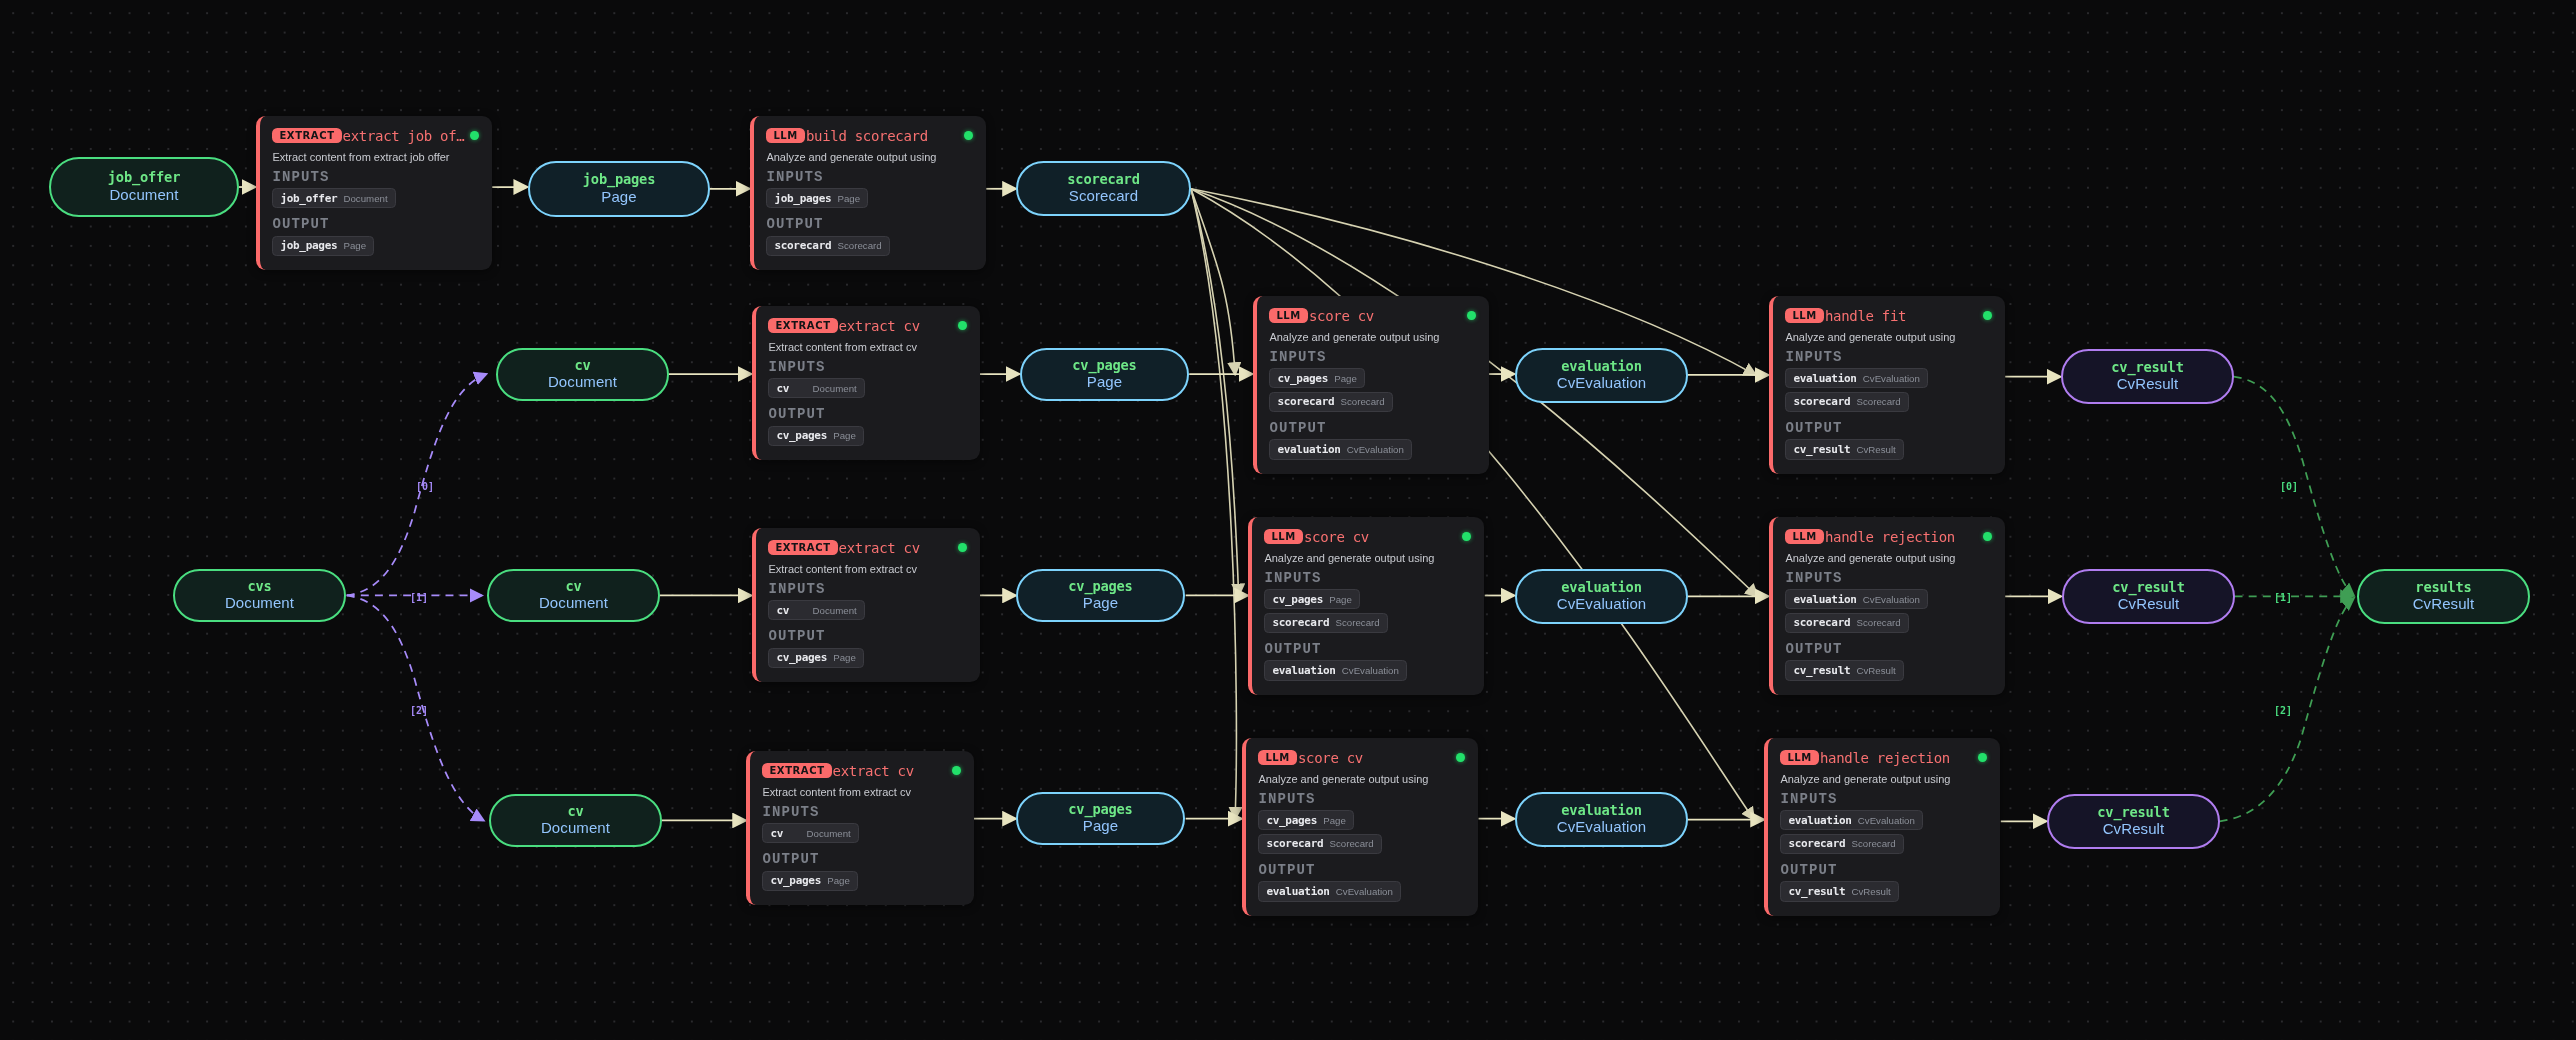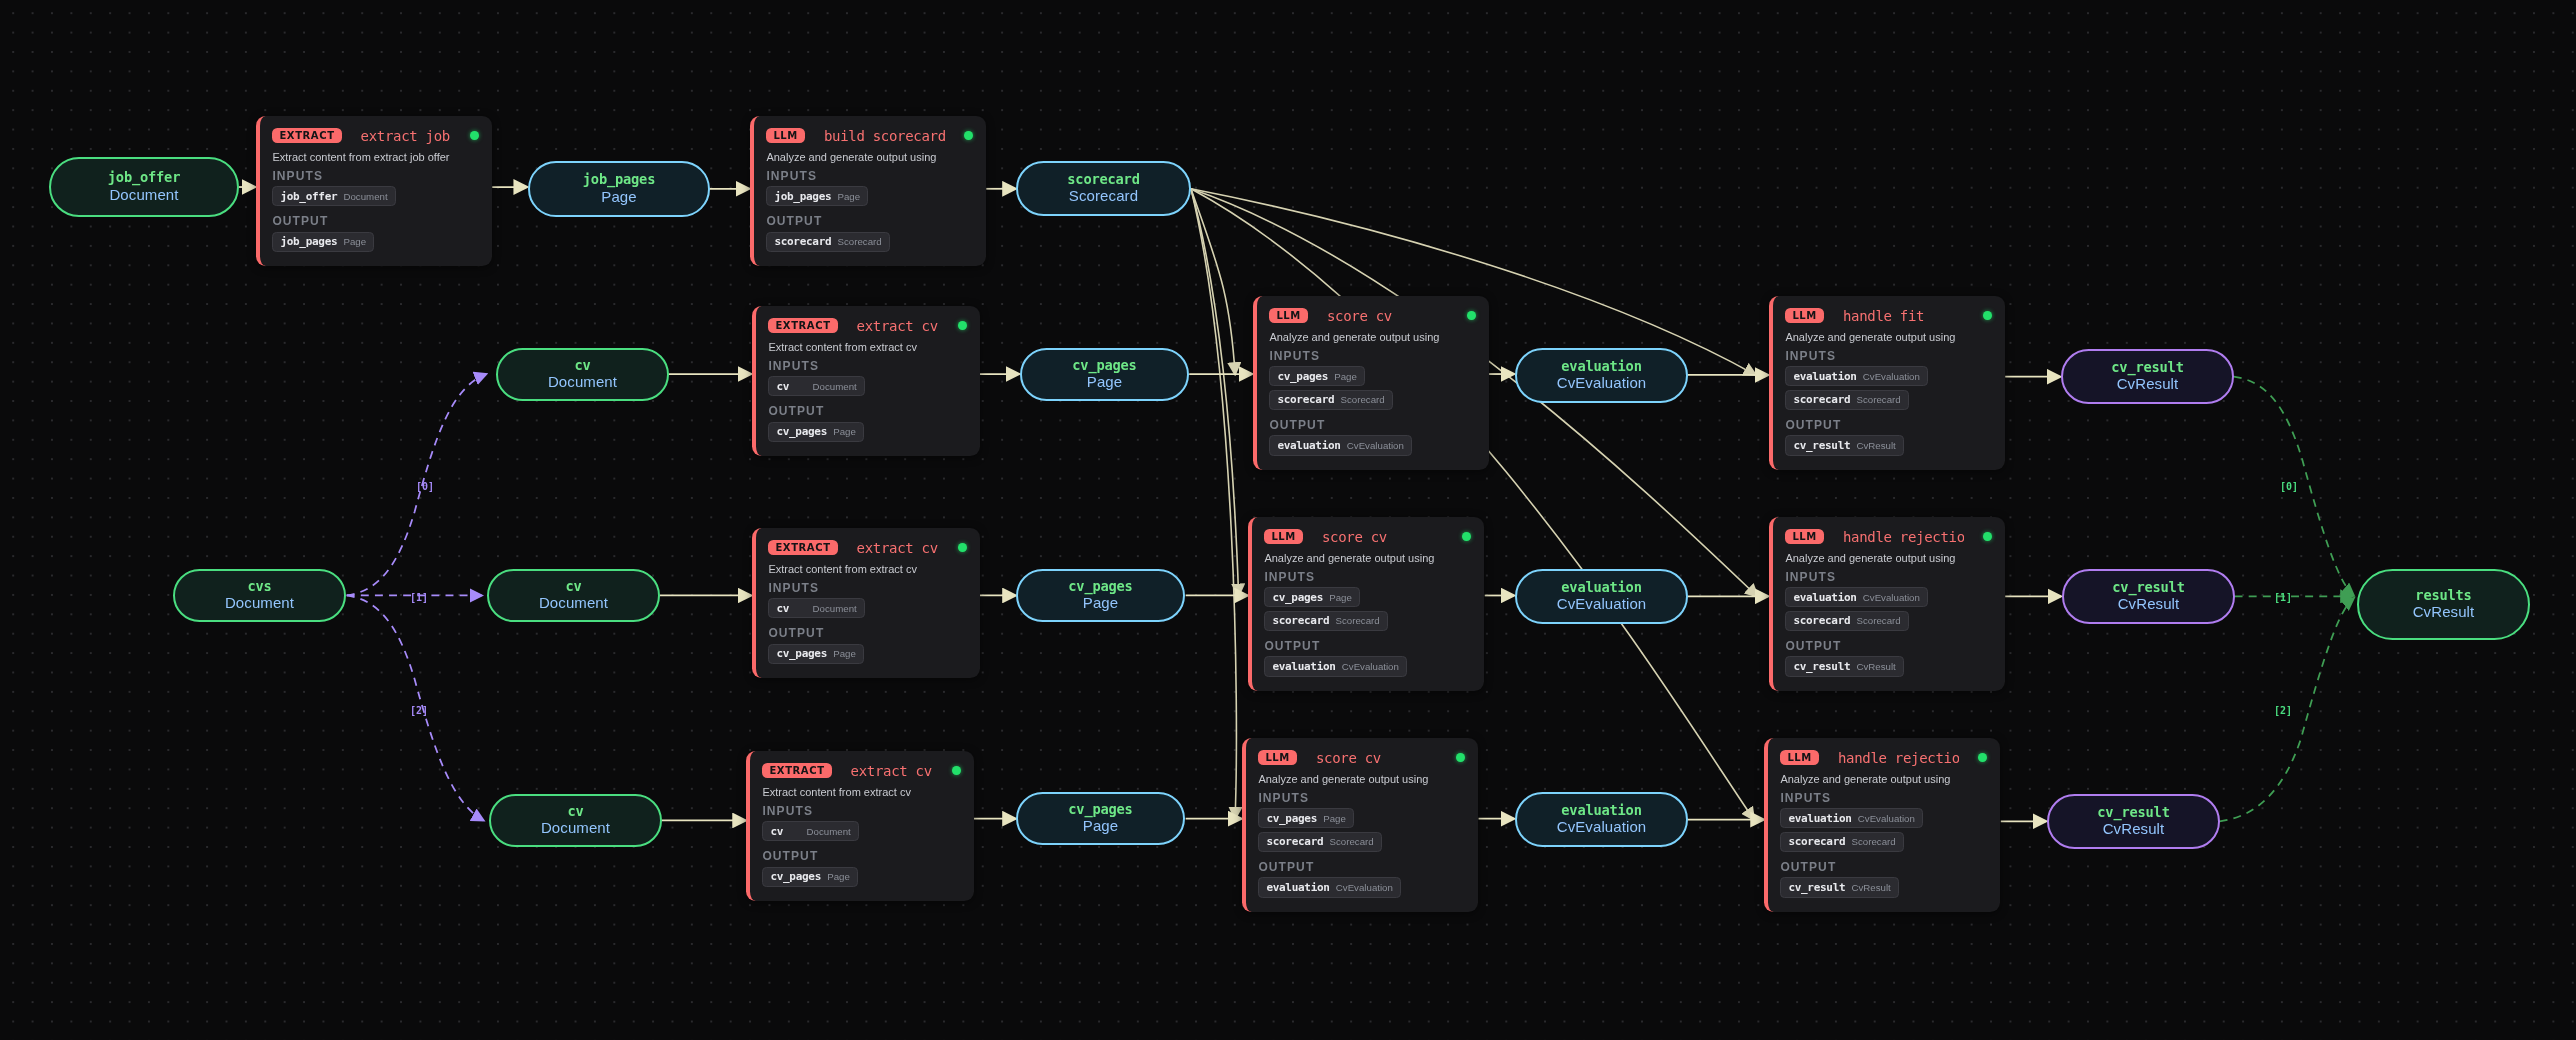--- a/index.html
+++ b/index.html
@@ -46,21 +46,21 @@
   .card{
     position:absolute;
     box-sizing:border-box;
     background:#1b1b1e;
     border-radius:9.7px;
     border-left:4.4px solid #fb6a6a;
     padding:11.5px 13.2px 10.6px 12.4px;
     z-index:3;
     box-shadow:0 1.8px 8.8px rgba(0,0,0,.45);
   }
-  .card-head{display:flex;align-items:center;gap:19px;margin-bottom:7px;}
+  .card-head{display:flex;align-items:center;gap:1px;margin-bottom:7px;}
   .badge{
     background:#fb6a6a;color:#141416;
     font-family:"DejaVu Sans", sans-serif;
     font-size:10px;font-weight:700;letter-spacing:0.6px;
     padding:2.6px 7px;border-radius:5.3px;line-height:1;
   }
   .card-title{
     font-family:"DejaVu Sans Mono", monospace;
     font-size:14px;color:#f87171;font-weight:500;letter-spacing:-0.3px;
     white-space:nowrap;overflow:hidden;
@@ -68,22 +68,22 @@
   .status-dot{
     width:8.8px;height:8.8px;border-radius:50%;
     background:#22e06a;margin-left:auto;flex:0 0 auto;
     box-shadow:0 0 4.4px rgba(34,224,106,.65);
   }
   .card-desc{
     font-family:Liberation Sans, sans-serif;
     font-size:11px;color:#c9cbd1;margin-bottom:6.2px;white-space:nowrap;
   }
   .sec-label{
-    font-family:Liberation Sans, sans-serif;
-    font-size:12px;font-weight:700;letter-spacing:1.1px;
+    font-family:Liberation Mono, monospace;
+    font-size:14px;font-weight:700;letter-spacing:1.1px;
     color:#7b7f88;margin:4.4px 0 3.5px;
   }
   .port{
     display:inline-flex;align-items:baseline;gap:6.2px;
     background:#2b2b30;border:0.9px solid #3a3a40;
     border-radius:4.4px;padding:2.6px 7px;margin-bottom:3.5px;
     max-width:100%;
   }
   .port .p-name{
     font-family:"DejaVu Sans Mono", monospace;
@@ -229,21 +229,21 @@
         <div class="dn-type">CvResult</div>
       </div>
       <div class="dnode violet" style="left: 2062px; top: 569px; width: 173px; height: 55px;">
         <div class="dn-name">cv_result</div>
         <div class="dn-type">CvResult</div>
       </div>
       <div class="dnode violet" style="left: 2047px; top: 794px; width: 173px; height: 55px;">
         <div class="dn-name">cv_result</div>
         <div class="dn-type">CvResult</div>
       </div>
-      <div class="dnode " style="left: 2357px; top: 569px; width: 173px; height: 71px;">
+      <div class="dnode " style="left: 2357px; top: 569px; width: 173px; height: 55px;">
         <div class="dn-name">results</div>
         <div class="dn-type">CvResult</div>
       </div>
     </div>
   <div id="cards">
       <div class="card" style="left: 256px; top: 116px; width: 236px; min-height: 141px;">
         <div class="card-head">
           <span class="badge">EXTRACT</span>
           <span class="card-title">extract_job_of…</span>
           <span class="status-dot"></span>

